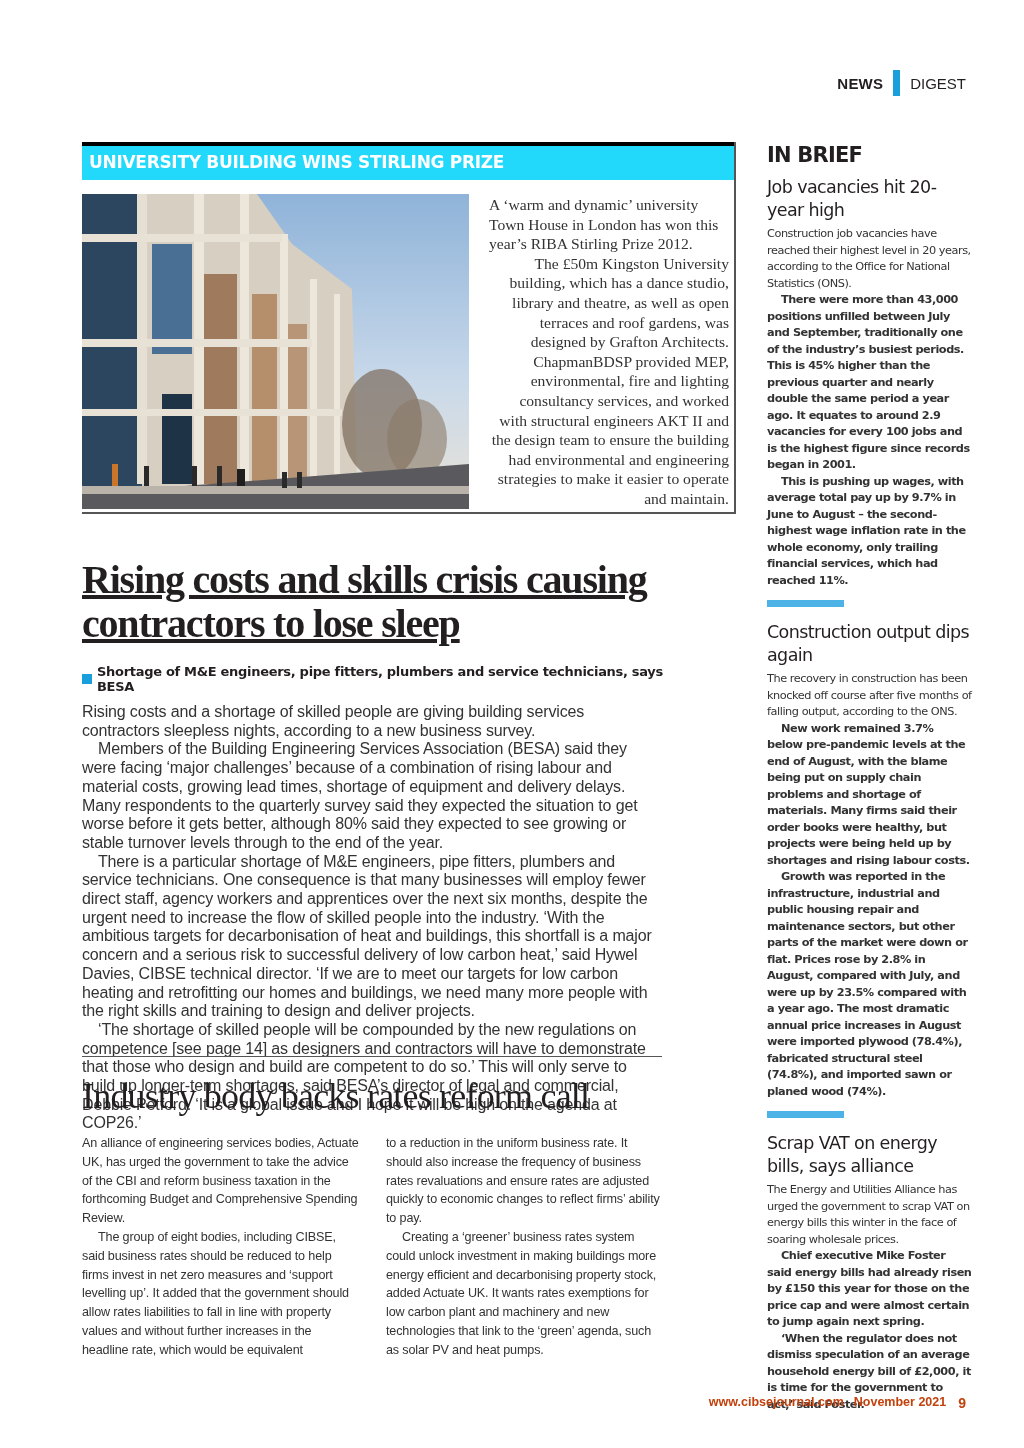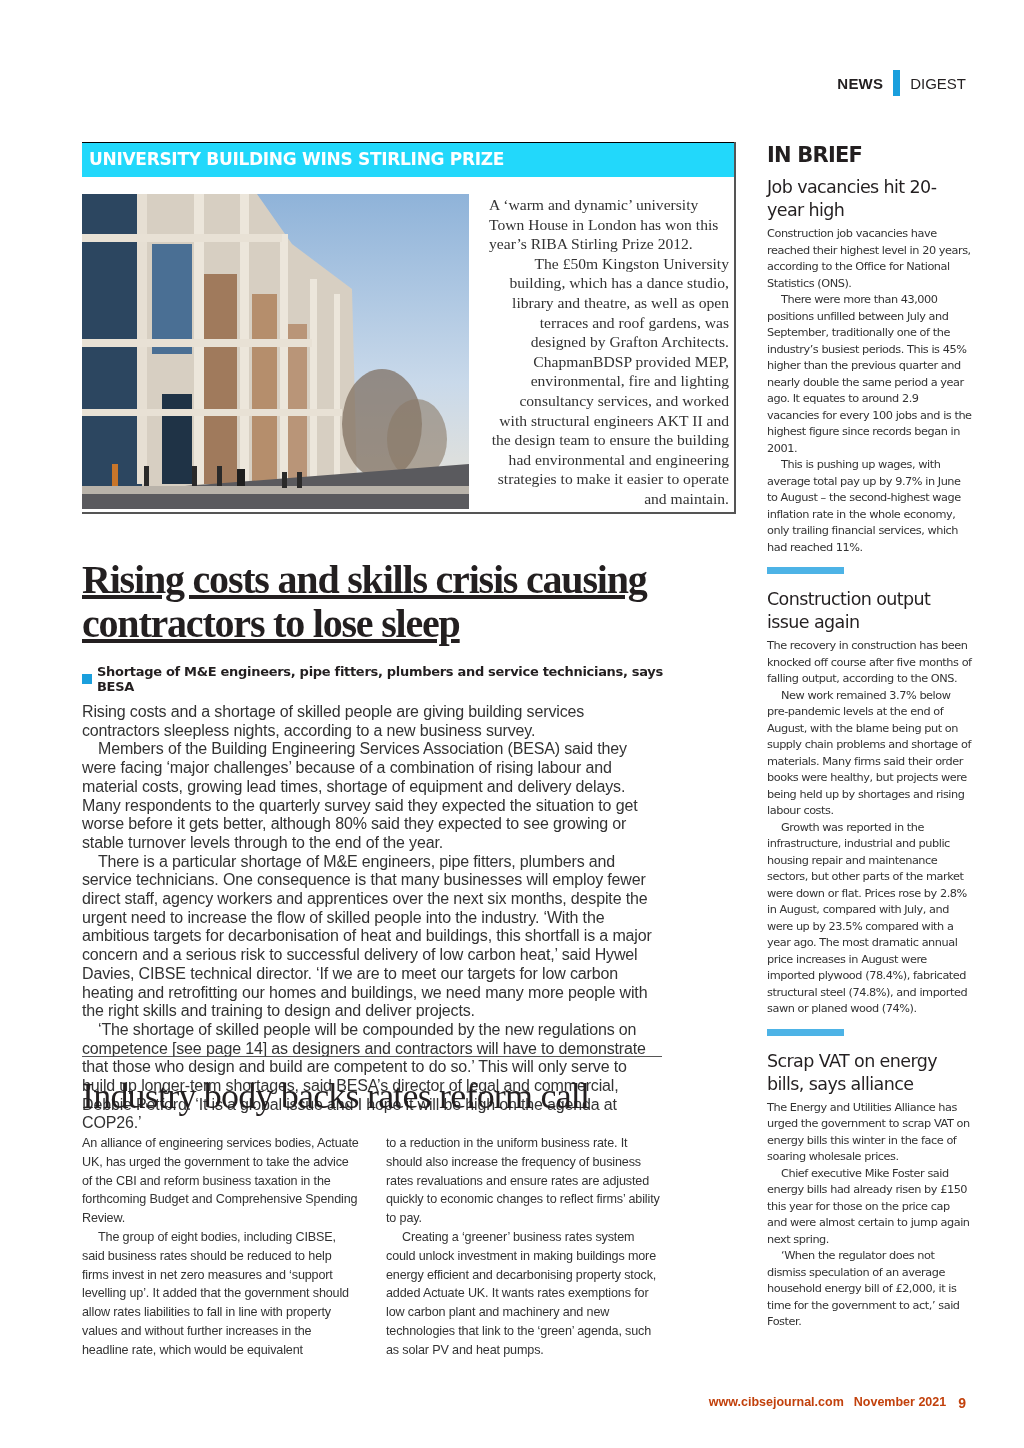--- a/index.html
+++ b/index.html
@@ -7,21 +7,21 @@
   .abs { position: absolute; }
 
   
   .header { right: 58px; top: 72px; height: 22px; display: flex; align-items: center; font-family: "Liberation Sans", sans-serif; font-size: 15px; }
   .header .news { font-weight: bold; letter-spacing: 0.2px; }
   .header .bar { width: 7px; height: 26px; background: #1a9fdd; margin: 0 10px; }
   .header .digest { font-weight: normal; }
 
   
   .stirling { left: 82px; top: 142px; width: 654px; height: 372px; border-right: 2px solid #555; border-bottom: 2px solid #555; box-sizing: border-box; }
-  .stirling-banner { position: absolute; left: 0; top: 0; right: 0; height: 34px; background: #22d8fb; border-top: 1px solid #000000; padding-left: 41px; }
+  .stirling-banner { position: absolute; left: 0; top: 0; right: 0; height: 34px; background: #22d8fb; border-top: 4px solid #000000; padding-left: 41px; }
   .stirling-banner span { position: absolute; left: 7px; top: 6px; color: #fff; font-family: "DejaVu Sans", sans-serif; font-weight: bold; font-size: 17px; letter-spacing: -0.3px; }
   .photo { position: absolute; left: 0; top: 52px; width: 387px; height: 315px; overflow: hidden; }
   .stirling-text { position: absolute; left: 407px; top: 53px; width: 240px; font-family: "Liberation Serif", serif; font-size: 15.6px; line-height: 19.6px; color: #333; }
   .stirling-text p { margin: 0; }
   .stirling-text p + p { text-indent: 16px; text-align: right; }
 
   
   .headline1 { left: 82px; top: 558px; width: 640px; font-family: "Liberation Serif", serif; font-size: 40px; line-height: 44px; font-weight: bold; letter-spacing: -1.2px; color: #231f20; text-decoration: underline; }
   .standfirst { left: 82px; top: 664px; width: 600px; font-family: "DejaVu Sans", sans-serif; font-size: 13px; font-weight: bold; color: #231f20; display: flex; align-items: center; letter-spacing: -0.3px; }
   .standfirst .sq { width: 10px; height: 10px; background: #1a9fdd; margin-right: 5px; flex: none; }
@@ -37,21 +37,21 @@
   .col p + p { text-indent: 16px; }
   .col-left { left: 82px; }
   .col-right { left: 386px; }
 
   
   .brief { left: 767px; top: 142px; width: 205px; font-family: "DejaVu Sans", sans-serif; color: #231f20; }
   .brief-title { font-size: 21px; font-weight: bold; letter-spacing: -0.8px; line-height: 26px; margin: 0 0 8px 0; }
   .brief-head { font-size: 17.5px; line-height: 23px; letter-spacing: -0.6px; margin: 0 0 4px 0; font-weight: normal; }
   .brief-body { font-size: 11.3px; line-height: 16.5px; letter-spacing: -0.45px; color: #333; }
   .brief-body p { margin: 0; }
-  .brief-body p + p { text-indent: 14px; }
+  .brief-body p + p { text-indent: 14px; font-weight: bold; }
   .brief-sep { width: 77px; height: 7px; background: #4db3e6; margin: 11px 0 14px 0; }
 
   
   .footer { right: 58px; top: 1395px; font-family: "Liberation Sans", sans-serif; font-size: 12.5px; font-weight: bold; display: flex; gap: 10px; color: #c2410c; }
   .footer .pg { font-size: 14px; margin-left: 2px; }
 </style>
 </head>
 <body>
 
 <div class="abs header">
@@ -147,21 +147,21 @@
     <div class="brief-head">Job vacancies hit 20-year high</div>
     <div class="brief-body">
       <p>Construction job vacancies have reached their highest level in 20 years, according to the Office for National Statistics (ONS).</p>
       <p>There were more than 43,000 positions unfilled between July and September, traditionally one of the industry’s busiest periods. This is 45% higher than the previous quarter and nearly double the same period a year ago. It equates to around 2.9 vacancies for every 100 jobs and is the highest figure since records began in 2001.</p>
       <p>This is pushing up wages, with average total pay up by 9.7% in June to August – the second-highest wage inflation rate in the whole economy, only trailing financial services, which had reached 11%.</p>
     </div>
   </div>
   <div class="brief-sep"></div>
 
   <div>
-    <div class="brief-head">Construction output issue again</div>
+    <div class="brief-head">Construction output dips again</div>
     <div class="brief-body">
       <p>The recovery in construction has been knocked off course after five months of falling output, according to the ONS.</p>
       <p>New work remained 3.7% below pre-pandemic levels at the end of August, with the blame being put on supply chain problems and shortage of materials. Many firms said their order books were healthy, but projects were being held up by shortages and rising labour costs.</p>
       <p>Growth was reported in the infrastructure, industrial and public housing repair and maintenance sectors, but other parts of the market were down or flat. Prices rose by 2.8% in August, compared with July, and were up by 23.5% compared with a year ago. The most dramatic annual price increases in August were imported plywood (78.4%), fabricated structural steel (74.8%), and imported sawn or planed wood (74%).</p>
     </div>
   </div>
   <div class="brief-sep"></div>
 
   <div>
     <div class="brief-head">Scrap VAT on energy bills, says alliance</div>

